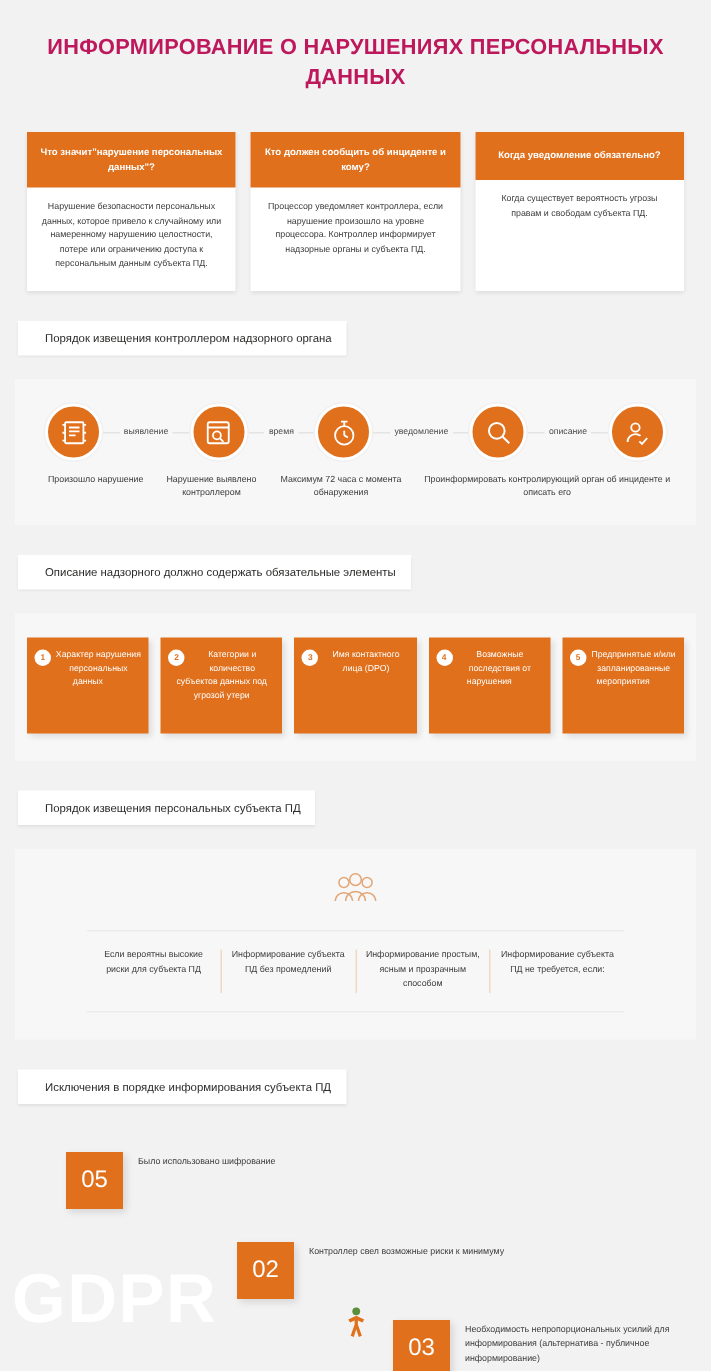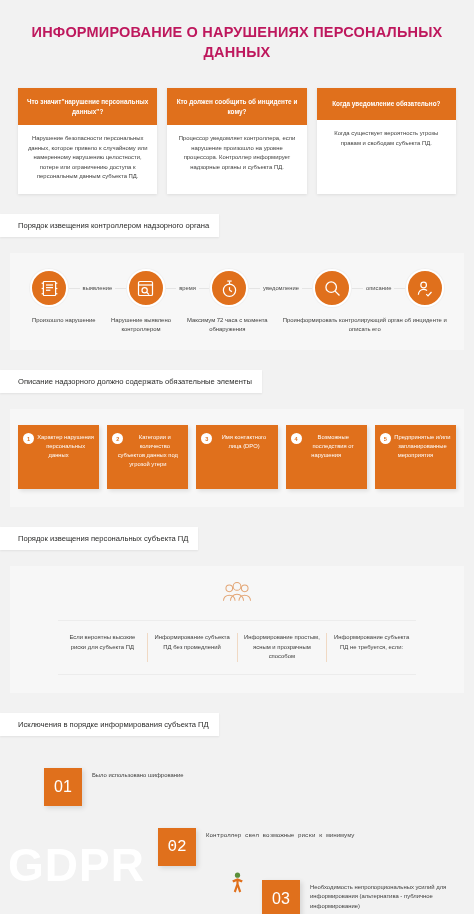--- a/index.html
+++ b/index.html
@@ -64,21 +64,21 @@
   }
 
   
   .sec-bar {
     background: #ffffff;
     box-shadow: 0 1px 2px rgba(0,0,0,0.07);
     font-size: 7.6px;
     color: #2b2b2a;
     padding: 7px 10px 7px 18px;
     display: inline-block;
-    margin-left: 0;
+    margin-left: 12px;
   }
   .sec-bar-wrap { padding-top: 20px; }
 
   
   .flow-panel {
     background: #f7f7f7;
     margin: 16px 10px 0 10px;
     padding: 12px 6px 16px 6px;
   }
   .flow-row {
@@ -233,21 +233,21 @@
   }
   .exc-text {
     font-size: 5.9px;
     line-height: 1.65;
     color: #3c3c3b;
     margin-left: 10px;
     margin-top: 3px;
     max-width: 150px;
   }
   .exc1 { left: 44px; top: 18px; }
-  .exc2 { left: 158px; top: 78px; font-family: Liberation Mono, monospace; }
+  .exc2 { left: 158px; top: 78px; }
   .exc3 { left: 262px; top: 130px; }
 
   
   .footer-logo {
     position: absolute;
     left: 0; right: 0;
     bottom: 16px;
     display: flex;
     justify-content: center;
   }
@@ -414,21 +414,21 @@
 
 <div class="sec-bar-wrap">
   <div class="sec-bar">Исключения в порядке информирования субъекта ПД</div>
 </div>
 
 <div class="exc-panel">
 
   <div class="gdpr">GDPR</div>
 
   <div class="exc exc1">
-    <div class="exc-num">01</div>
+    <div class="exc-num">05</div>
     <div class="exc-text">Было использовано шифрование</div>
   </div>
 
   <div class="exc exc2">
     <div class="exc-num">02</div>
     <div class="exc-text">Контроллер свел возможные риски к минимуму</div>
   </div>
 
   <div class="exc exc3">
     <div class="exc-num">03</div>

